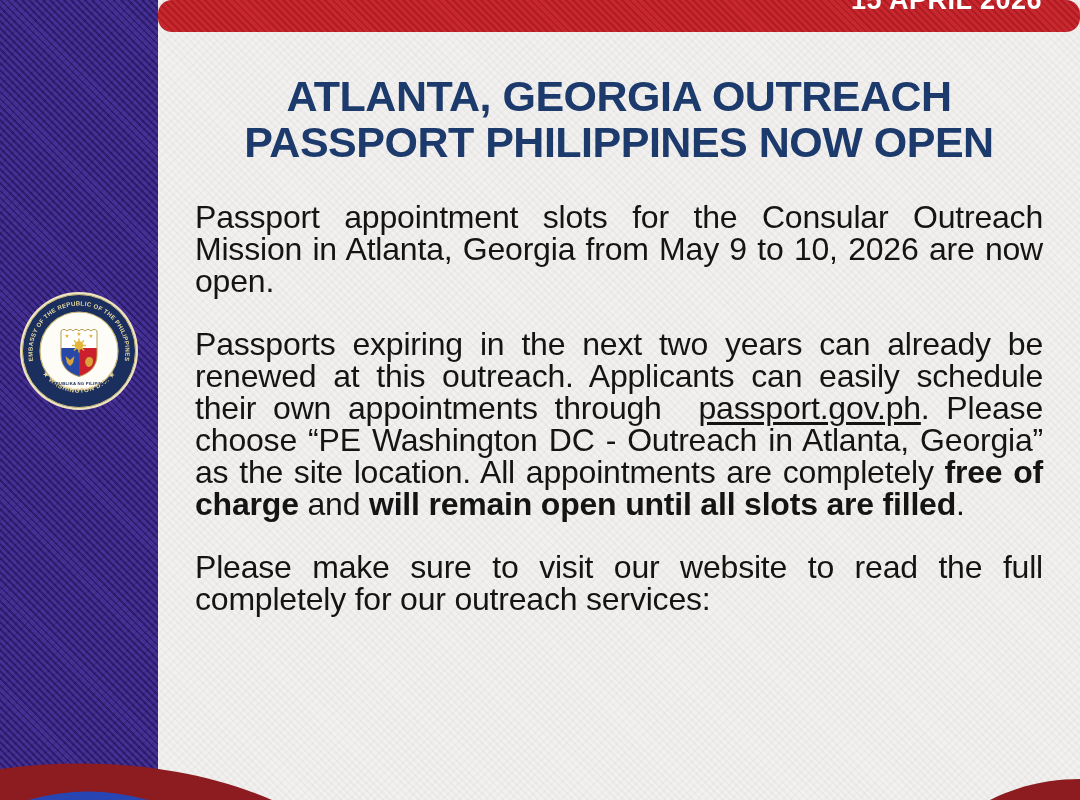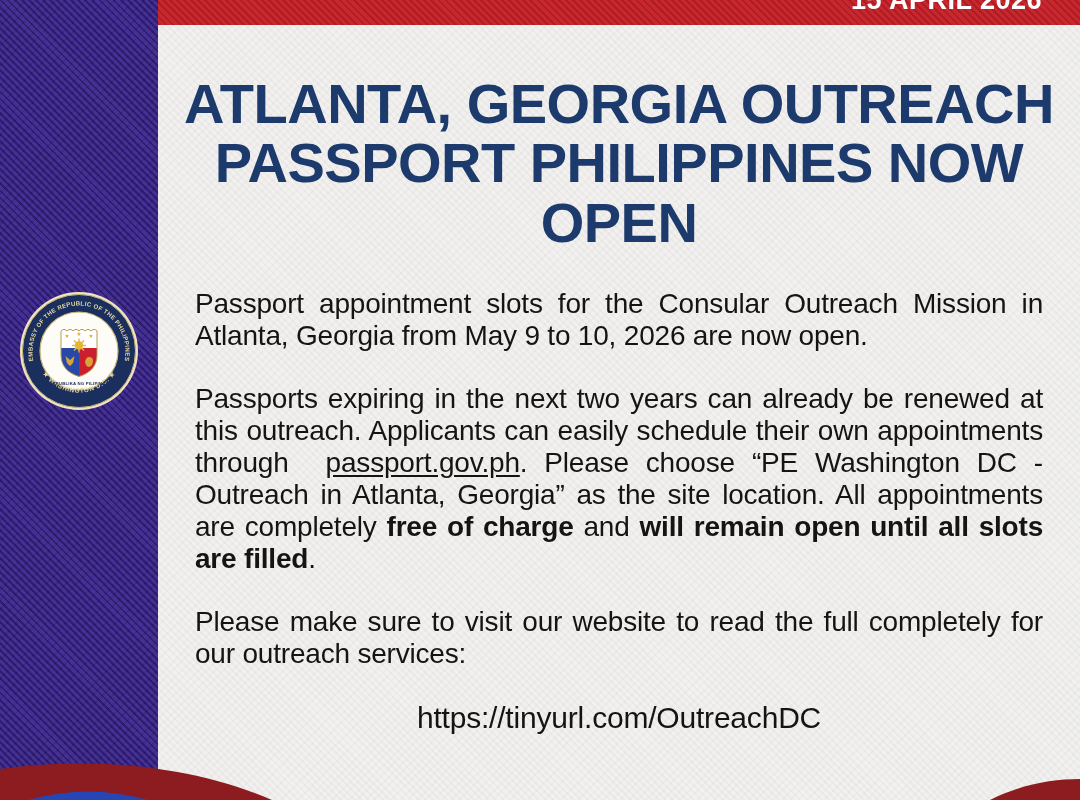--- a/index.html
+++ b/index.html
@@ -18,40 +18,41 @@
   .sidebar{
     position:absolute;left:0;top:0;width:158px;height:800px;
     background-color:#3b2590;
     background-image:
       repeating-linear-gradient(45deg, rgba(0,0,0,0.22) 0 2px, rgba(255,255,255,0.05) 2px 5px),
       repeating-linear-gradient(-45deg, rgba(0,0,0,0.10) 0 2px, rgba(255,255,255,0) 2px 7px);
   }
   .seal-wrap{position:absolute;left:19px;top:291px;width:120px;height:120px;}
   
   .top-banner{
-    position:absolute;left:158px;top:0;right:0;height:25px;
+    position:absolute;left:158px;top:0;right:0;height:32px;
     background-color:#c51f27;
     background-image:repeating-linear-gradient(45deg, rgba(0,0,0,0.10) 0 2px, rgba(255,255,255,0.04) 2px 5px);
     overflow:hidden;
+    border-radius:14px;
   }
   .banner-date{
     position:absolute;top:-15px;right:38px;
     color:#ffffff;font-size:27px;font-weight:bold;letter-spacing:0.5px;
     white-space:nowrap;
   }
   
   .content{position:absolute;left:158px;top:28px;right:0;bottom:0;}
   .title{
     margin:46px 0 11px 0;text-align:center;
-    color:#1c3a6b;font-weight:800;font-size:56px;line-height:1.06;
+    color:#1c3a6b;font-weight:800;font-size:43px;line-height:1.06;
     letter-spacing:-0.5px;
   }
   .text-col{
     width:848px;margin:36px auto 0 auto;
-    color:#141414;font-size:28px;line-height:32px;letter-spacing:-0.2px;
+    color:#141414;font-size:32px;line-height:32px;letter-spacing:-0.2px;
     text-align:justify;
   }
   .text-col p{margin:0 0 31px 0;}
   .plink{text-decoration:underline;text-underline-offset:3px;cursor:pointer;margin-left:20px;}
   .b{font-weight:bold;}
   .url-line{
     text-align:center;font-size:30px;color:#141414;
     margin:22px 0 0 0;letter-spacing:-0.2px;cursor:pointer;
   }
   .bottom-waves{position:absolute;left:0;bottom:0;width:1080px;height:65px;display:block;}
@@ -124,21 +125,20 @@
 
     <div class="text-col">
       <p>Passport appointment slots for the Consular Outreach Mission in Atlanta, Georgia from May 9 to 10, 2026 are now open.</p>
 
       <p><span>Passports expiring in the next two years can already be renewed at this outreach. Applicants can easily schedule their own appointments through </span><span class="plink">passport.gov.ph</span><span>. Please choose “PE Washington DC - Outreach in Atlanta, Georgia” as the site location. All appointments are completely </span><span class="b">free of charge</span><span> and </span><span class="b">will remain open until all slots are filled</span><span>.</span></p>
 
 
       <p>Please make sure to visit our website to read the full completely for our outreach services:</p>
     </div>
 
-    <div class="url-line">https://tinyurl.com/OutreachDC</div>
   </div>
 
   <svg class="bottom-waves" viewBox="0 0 1080 65">
     <path d="M0,34 C110,19 205,36 272,65 L0,65 Z" fill="#8c1c20"></path>
     <path d="M28,65 Q88,48 148,65 Z" fill="#2746b4"></path>
     <path d="M990,65 C1022,49 1052,44 1080,44 L1080,65 Z" fill="#8c1c20"></path>
   </svg>
 
 </div>
 

